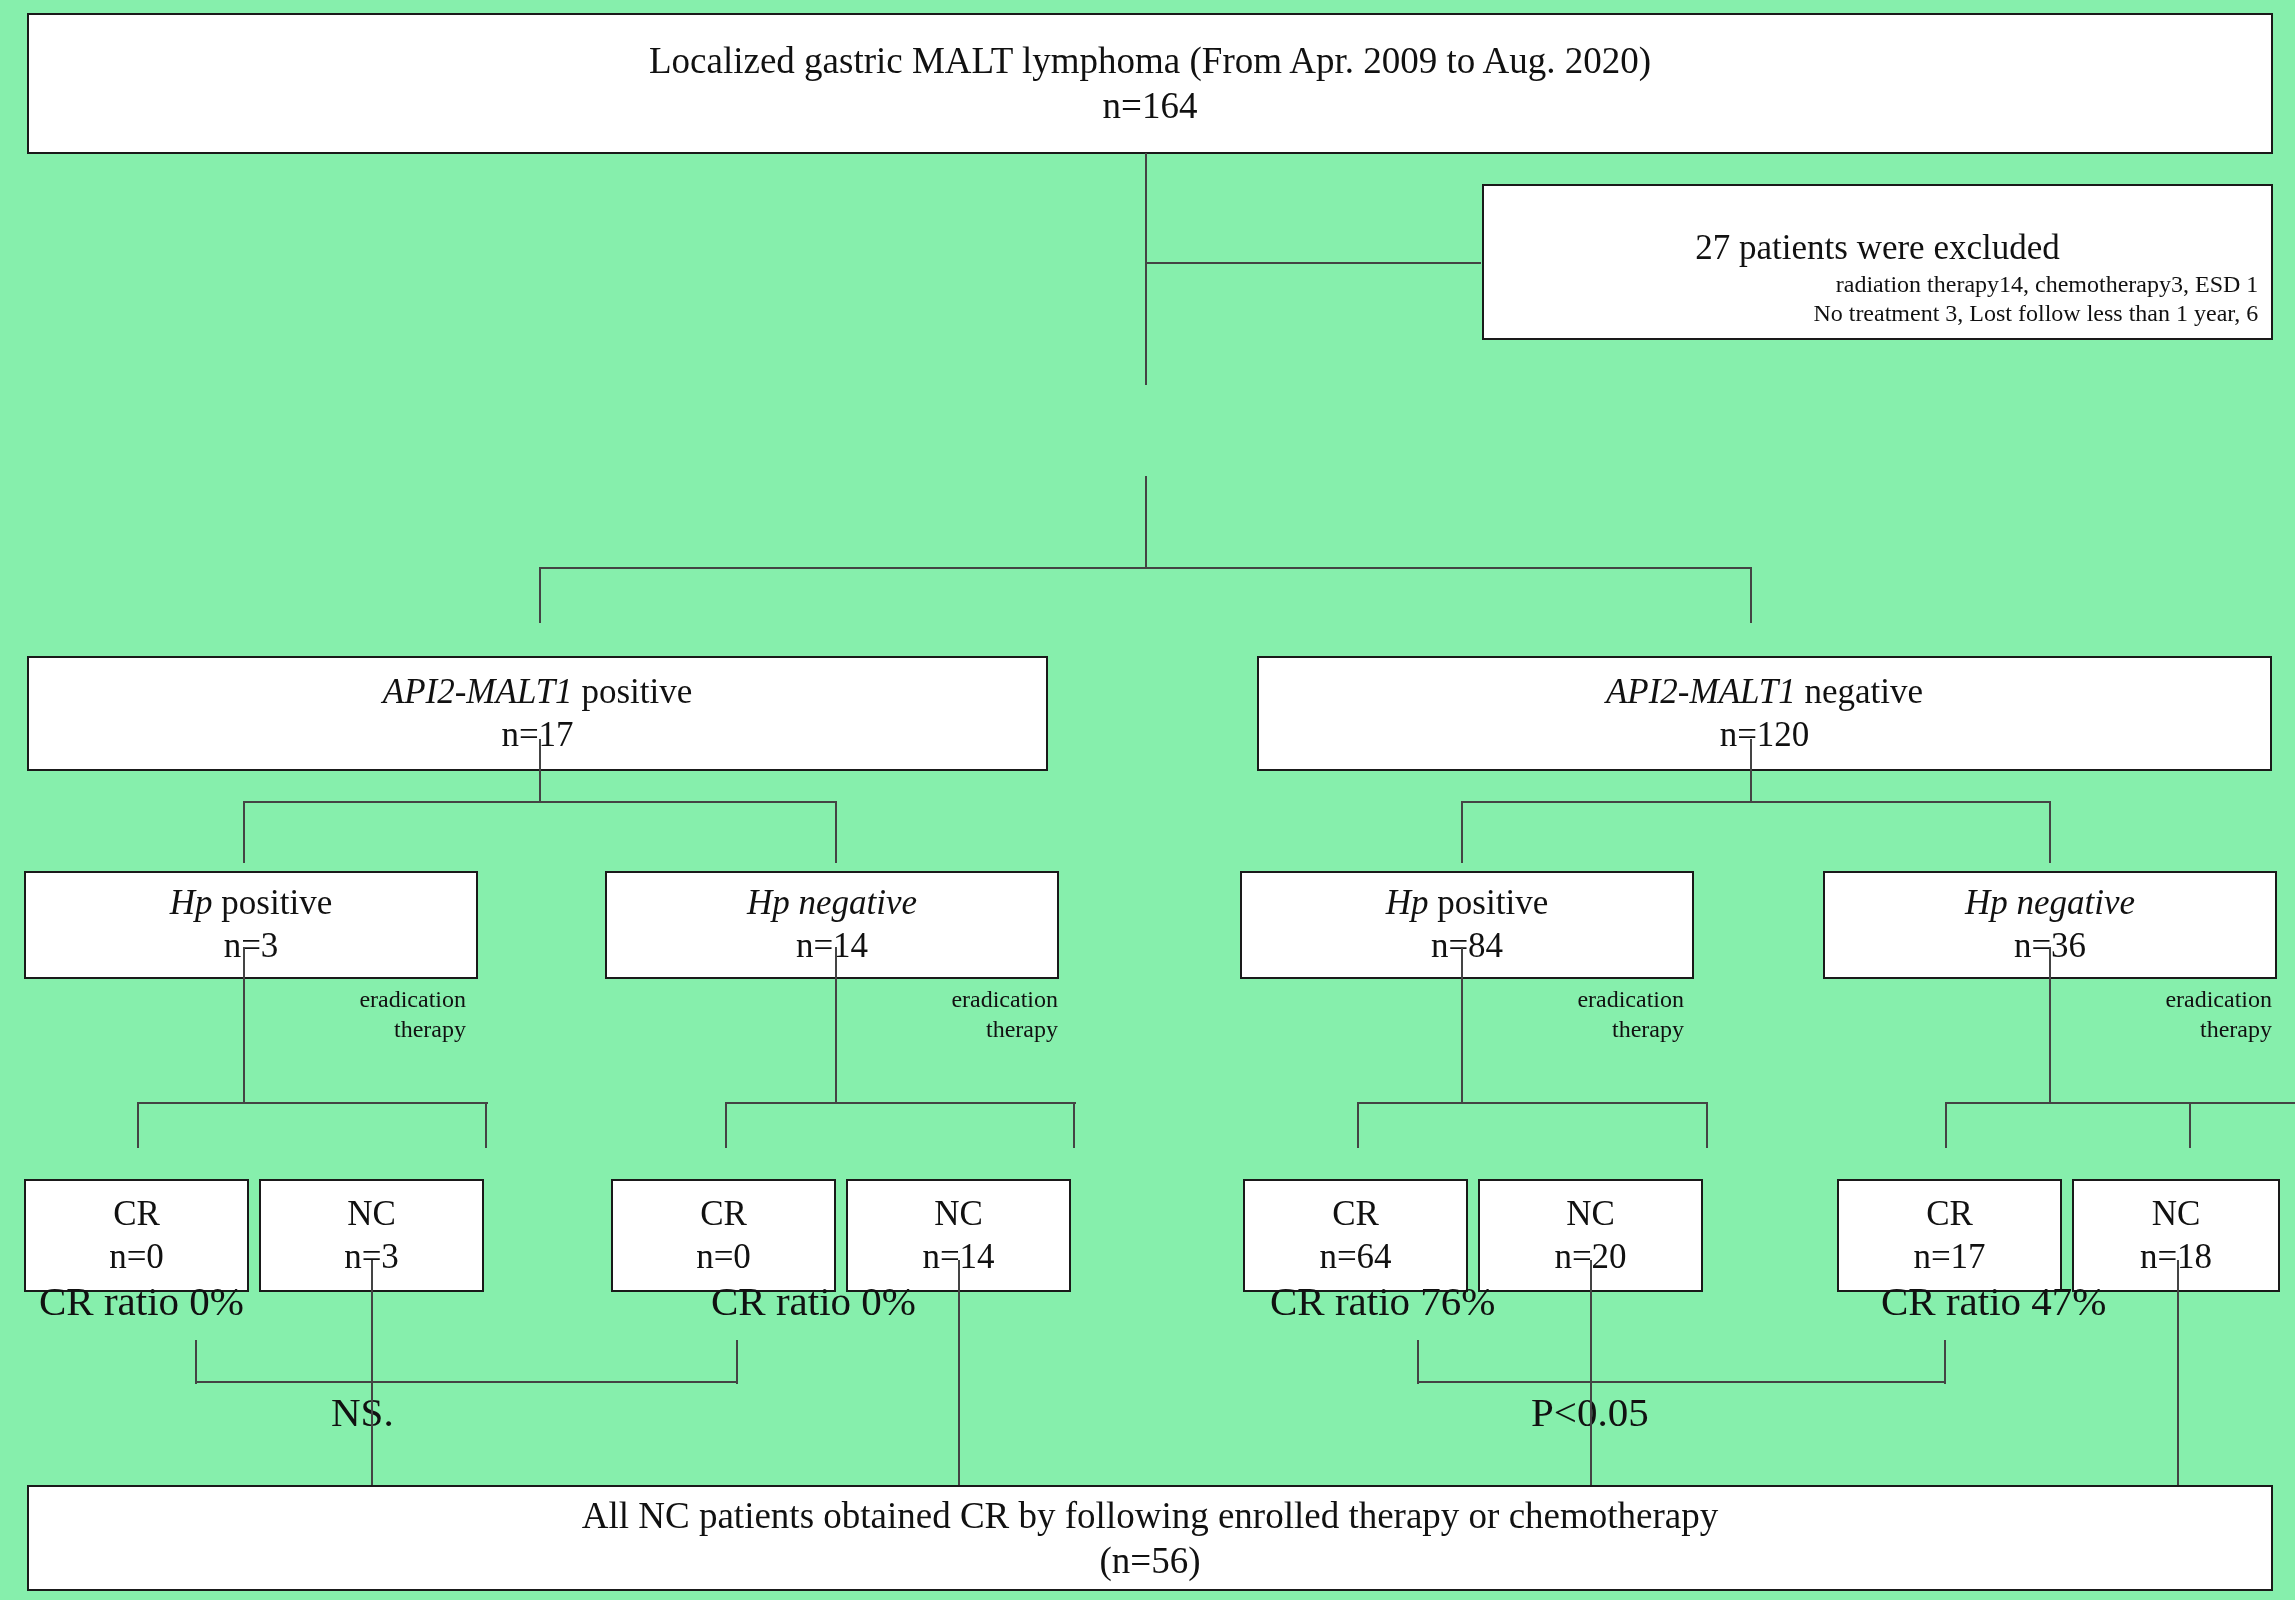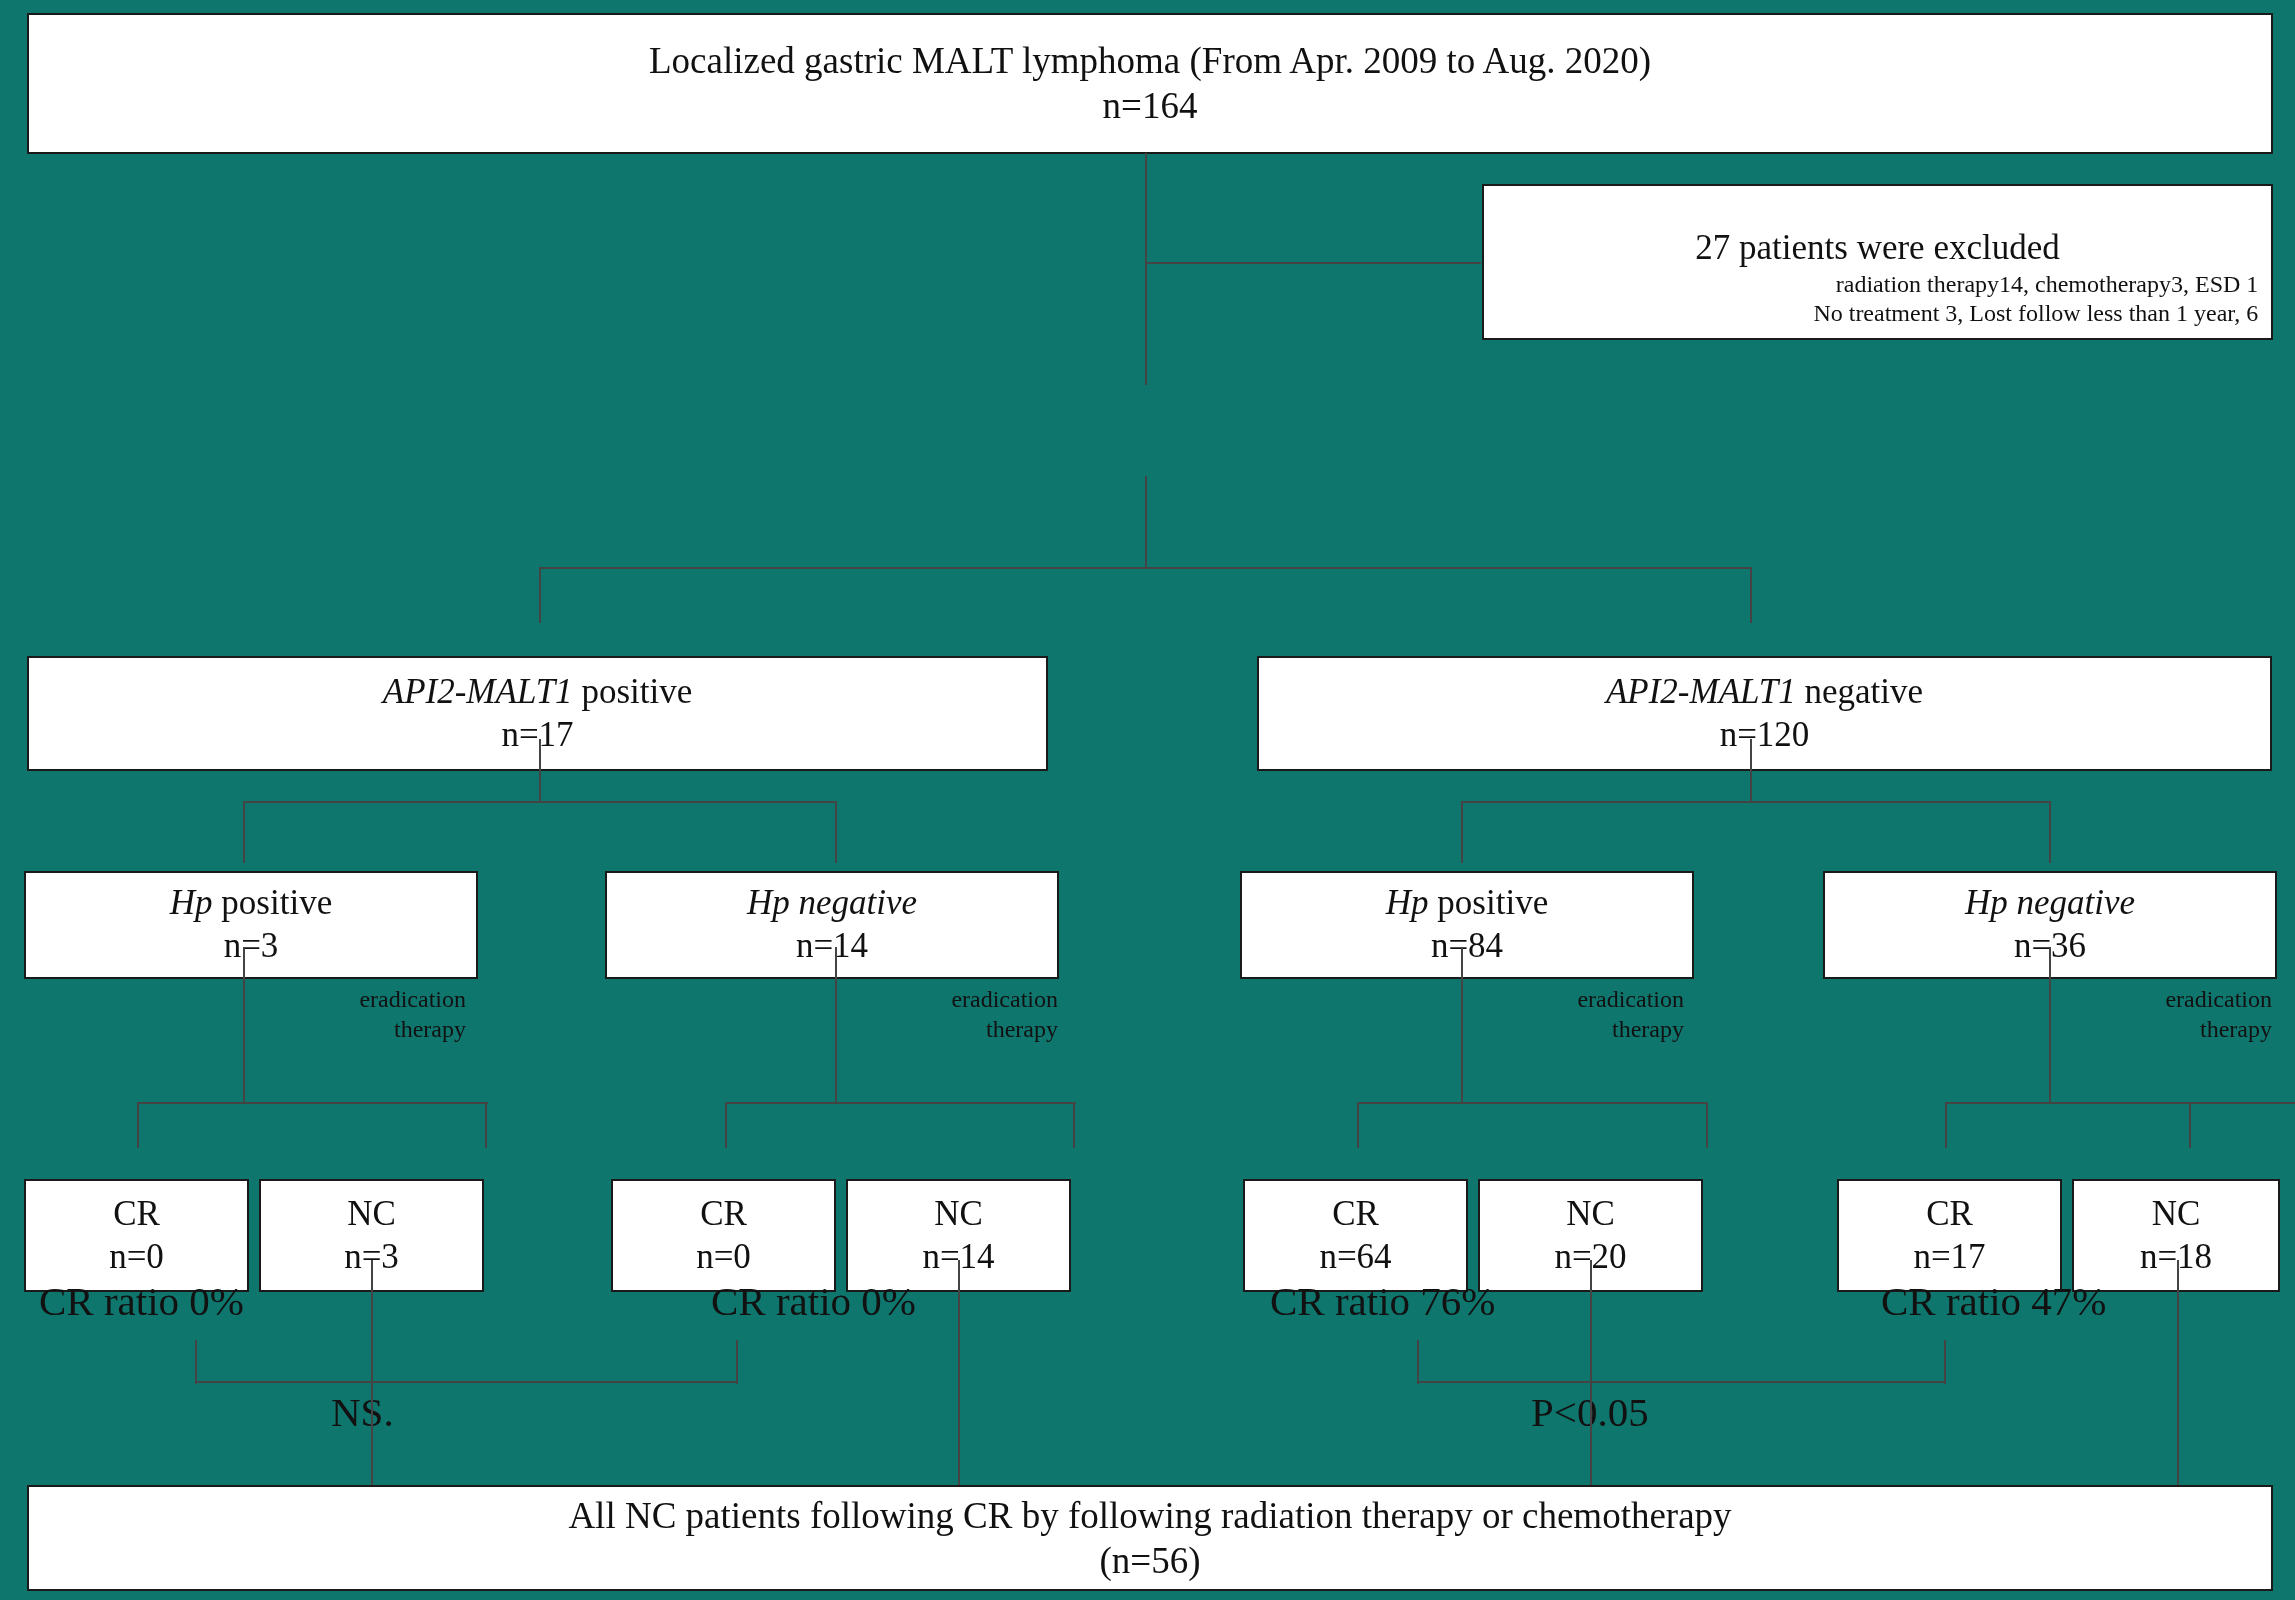--- a/index.html
+++ b/index.html
@@ -1,17 +1,17 @@
 <!DOCTYPE html>
 <html style="font-size:11.3px"><head>
 <meta charset="utf-8">
 <style>
   html,body{margin:0;padding:0;background:#ffffff;}
   body{width:2295px;height:1601px;font-family:"Liberation Serif", serif;color:#111;}
-  #canvas{position:relative;width:2295px;height:1601px;overflow:hidden;background:#0f766e;}
+  #canvas{position:relative;width:2295px;height:1601px;overflow:hidden;background:#86efac;}
 
   .box{
     position:absolute;
     border:2.1px solid #1a1a1a;
     background:#ffffff;
     box-sizing:border-box;
     display:flex;
     flex-direction:column;
     align-items:center;
     justify-content:center;
@@ -191,18 +191,18 @@
   <div class="hline" style="left:1417px;top:1381px;width:529px;"></div>
   <div class="vline" style="left:1944px;top:1340px;height:44px;"></div>
   <div class="lbl-c t-md" style="left:1531px;top:1388px;width:296px;">P&lt;0.05</div>
 
   <div class="vline" style="left:371px;top:1260px;height:227px;"></div>
   <div class="vline" style="left:958px;top:1260px;height:227px;"></div>
   <div class="vline" style="left:1590px;top:1260px;height:227px;"></div>
   <div class="vline" style="left:2177px;top:1260px;height:227px;"></div>
 
   <div class="box t-xl" style="left:27px;top:1485px;width:2246px;height:106px;">
-    <span class="l1">All NC patients following CR by following radiation therapy or chemotherapy</span>
+    <span class="l1">All NC patients obtained CR by following enrolled therapy or chemotherapy</span>
     <span class="l2">(n=56)</span>
   </div>
 
 </div>
 
 
 </body></html>

